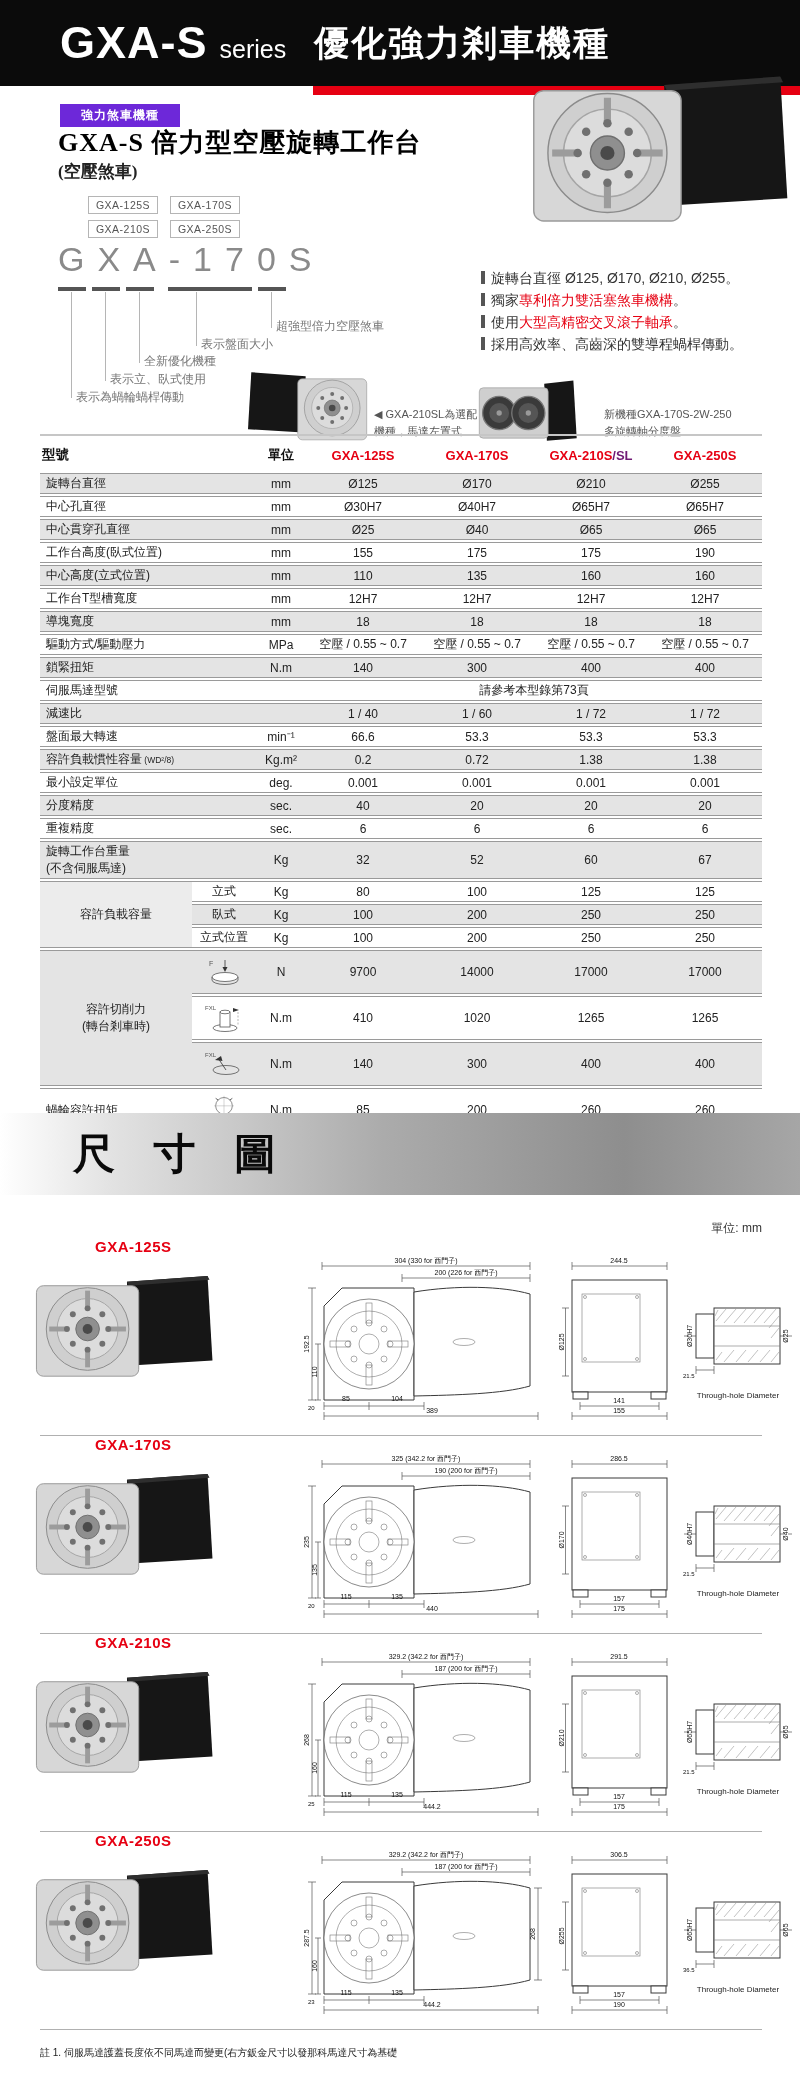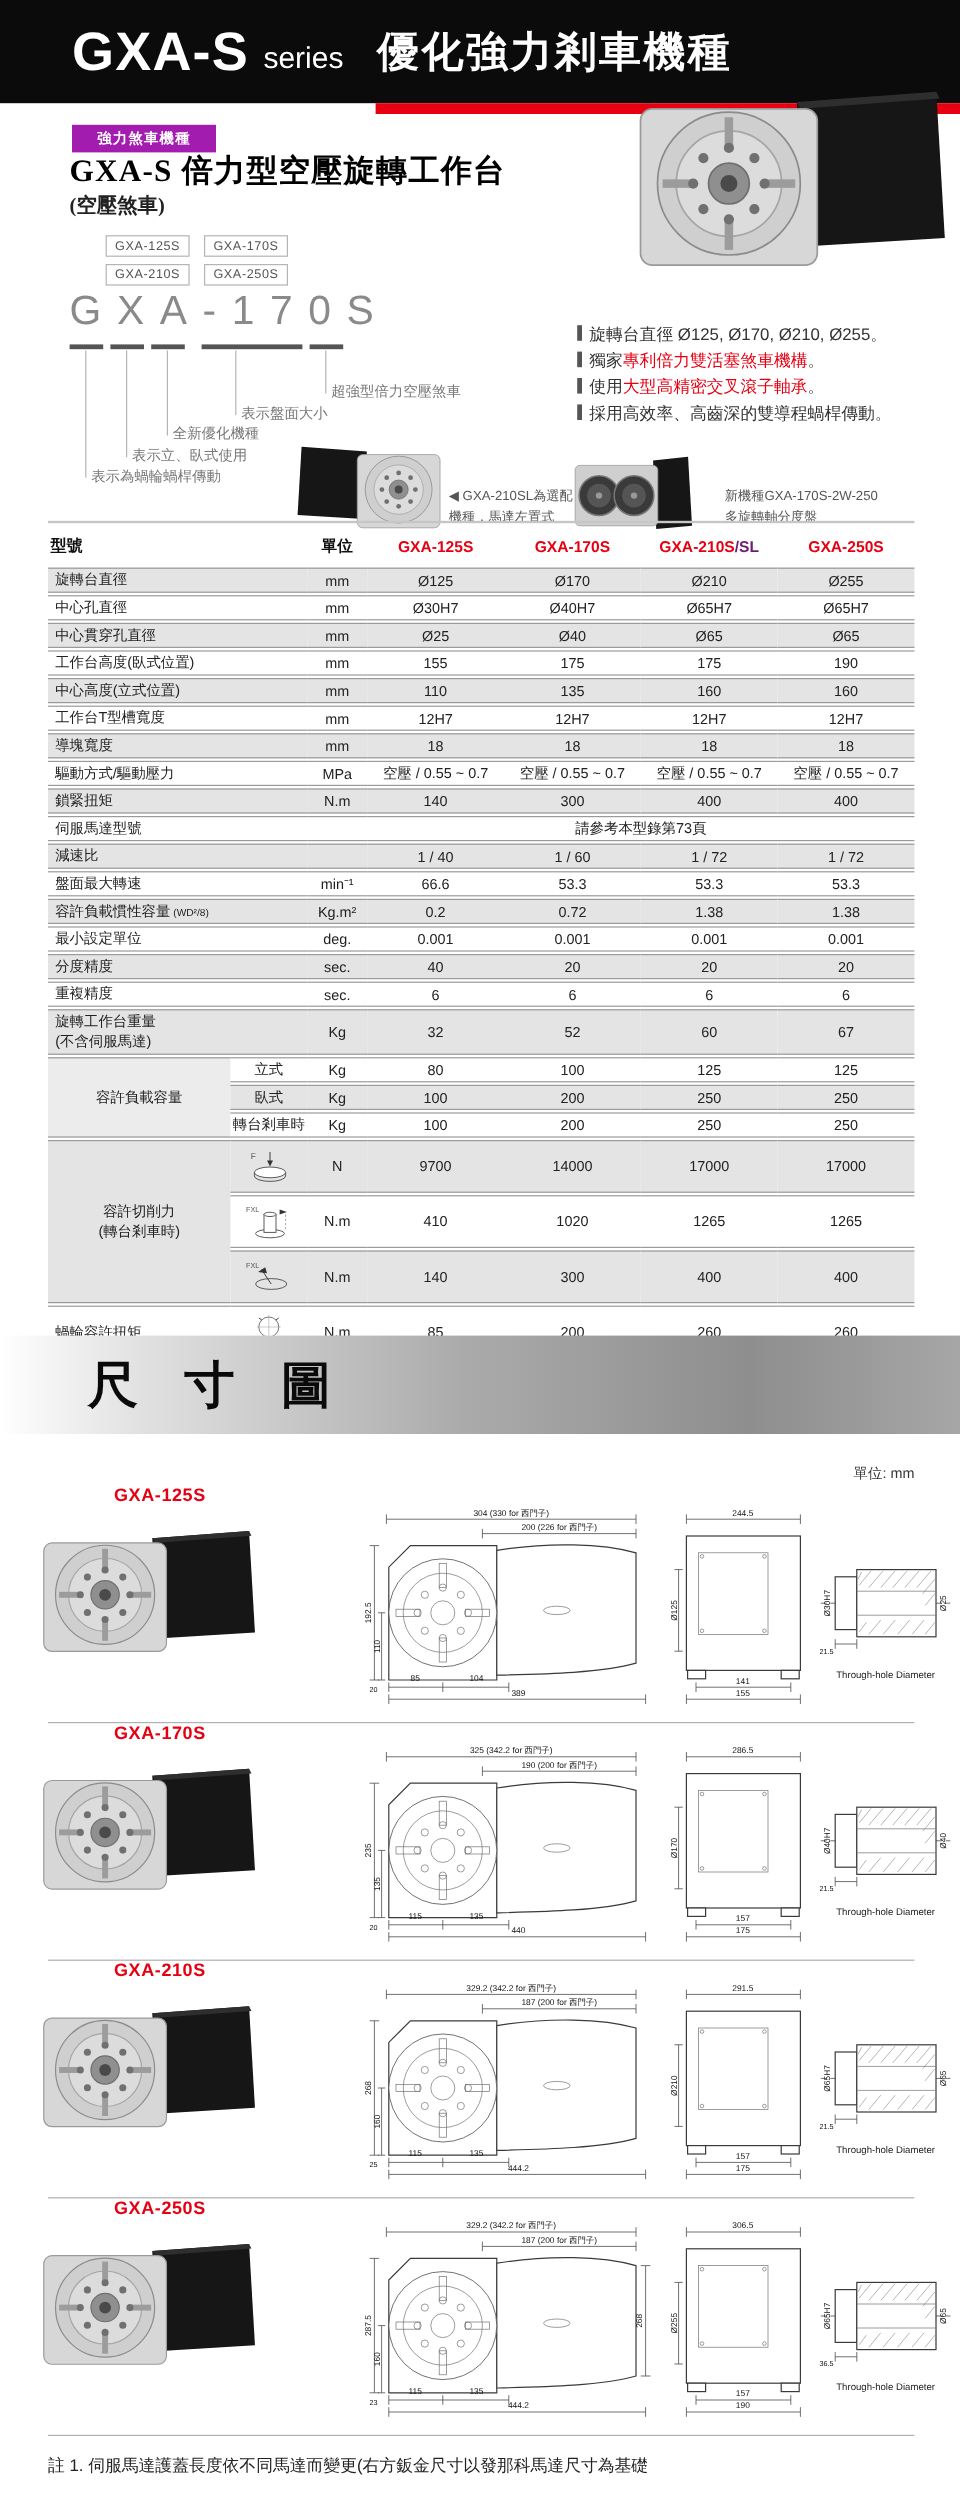--- a/index.html
+++ b/index.html
@@ -6,21 +6,21 @@
   #page{position:relative;width:800px;height:2084px;background:#fff;overflow:hidden;
         font-family:"Liberation Sans",sans-serif;color:#222}
   
   #top-banner{position:absolute;left:0;top:0;width:800px;height:86px;background:#0b0b0b;
       display:flex;align-items:center;padding-left:60px;box-sizing:border-box;color:#fff}
   .brand{font-size:45px;font-weight:bold;letter-spacing:1px}
   .series-word{font-size:25px;margin-left:12px;margin-top:12px;font-weight:normal}
   .banner-title{font-family:"Liberation Serif",serif;font-size:35px;font-weight:bold;margin-left:28px;letter-spacing:2px}
   #red-stripe{position:absolute;left:313px;top:86px;width:487px;height:9px;background:#e60012}
   
-  .badge{position:absolute;left:60px;top:104px;background:#a21caf;color:#fff;font-size:12px;
+  .badge{position:absolute;left:60px;top:104px;background:#6d28d9;color:#fff;font-size:12px;
       font-weight:bold;padding:3px 21px;letter-spacing:1px}
   .main-title{position:absolute;left:58px;top:125px;font-family:"Liberation Serif",serif;
       font-size:26px;font-weight:bold;color:#000;letter-spacing:1px}
   .sub-title{position:absolute;left:58px;top:160px;font-family:"Liberation Serif",serif;font-size:17px;font-weight:bold}
   .chips{position:absolute;left:88px;top:196px;display:grid;grid-template-columns:70px 70px;gap:6px 12px}
   .chip{border:1px solid #b5b5b5;color:#555;font-size:10.5px;text-align:center;padding:2px 0;letter-spacing:.5px;background:#fff}
   .code-text{position:absolute;left:58px;top:240px;font-size:34px;color:#8a8a8a;letter-spacing:13px;white-space:nowrap}
   .code-bar{position:absolute;height:4px;background:#555}
   .code-line{position:absolute;width:1px;background:#b5b5b5}
   .code-label{position:absolute;font-size:12px;color:#777;white-space:nowrap}
@@ -58,21 +58,21 @@
       display:flex;align-items:center}
   #size-banner .t{font-family:"Liberation Serif",serif;font-size:42px;font-weight:bold;color:#0a0a0a;
       letter-spacing:14px;margin-left:73px}
   .unit-note{position:absolute;right:38px;top:1220px;font-size:12px;color:#333}
   #dim-sections{position:absolute;left:0;top:1238px;width:800px}
   .dim-section{position:relative;height:198px}
   .dim-head{position:absolute;left:95px;top:0;font-size:15px;font-weight:bold;color:#e60012;letter-spacing:.5px}
   .dim-photo{position:absolute;left:28px;top:32px;width:188px;height:118px}
   .dim-dwg{position:absolute;left:262px;top:18px;width:530px;height:168px}
   .dim-divider{position:absolute;left:40px;bottom:0;width:722px;height:1px;background:#b0b0b0}
-  .dim-note{margin:16px 0 0 40px;font-size:14px;color:#222}
+  .dim-note{margin:16px 0 0 40px;font-size:10px;color:#222}
   
   .dwg .body{fill:#fff;stroke:#3a3a3a;stroke-width:1}
   .dwg .lt{fill:none;stroke:#777;stroke-width:.6}
   .dwg .diml{fill:none;stroke:#555;stroke-width:.7}
   .dwg .hatch{fill:none;stroke:#999;stroke-width:.6}
   .dwg text{font-size:7px;fill:#111;font-family:"Liberation Sans",sans-serif}
   .dwg text.cap{font-size:8px;fill:#222}
   .dwg text.sm{font-size:6px}
   
   .pphoto .box{fill:#161616}.pphoto .box2{fill:#2e2e2e}
@@ -352,21 +352,21 @@
           </tr>
           <tr class="shade ">
             <td>臥式</td>
             <td class="unit">Kg</td>
             <td>100</td>
             <td>200</td>
             <td>250</td>
             <td>250</td>
           </tr>
           <tr class="">
-            <td>轉台剎車時</td>
+            <td>立式位置</td>
             <td class="unit">Kg</td>
             <td>100</td>
             <td>200</td>
             <td>250</td>
             <td>250</td>
           </tr>
           <tr class="shade tall">
             <td class="glbl" rowspan="3">容許切削力<br>(轉台剎車時)</td>
             <td class="icon"><svg viewBox="0 0 40 28">
                 <text x="5" y="8" font-size="7" fill="#555">F</text>

